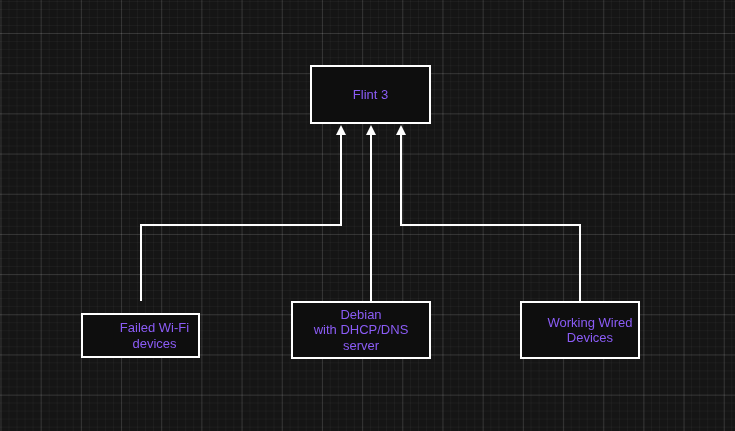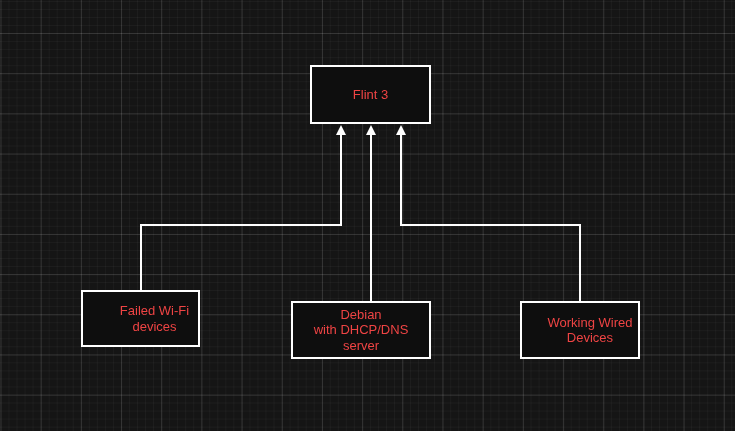--- a/index.html
+++ b/index.html
@@ -36,30 +36,30 @@
   }
   .node {
     position: absolute;
     box-sizing: border-box;
     background: #0e0e0e;
     border: 2px solid #ffffff;
     display: flex;
     align-items: center;
     justify-content: center;
     text-align: center;
-    color: #ef4444;
+    color: #8b5cf6;
     font-size: 13px;
     line-height: 1.17;
   }
   .node-label {
     white-space: pre-line;
     padding: 2px 4px;
   }
   .node-flint3        { left: 310px; top: 65px;  width: 121px; height: 59px; }
-  .node-failed-wifi   { left: 81px;  top: 290px; width: 119px; height: 57px; padding-left: 28px; }
+  .node-failed-wifi   { left: 81px;  top: 313px; width: 119px; height: 45px; padding-left: 28px; }
   .node-debian        { left: 291px; top: 301px; width: 140px; height: 58px; }
   .node-working-wired { left: 520px; top: 301px; width: 120px; height: 58px; padding-left: 20px; }
 </style>
 </head>
 <body>
 
 <div class="canvas">
 
   <svg class="connector-layer" viewBox="0 0 735 431" xmlns="http://www.w3.org/2000/svg">
     <defs>

